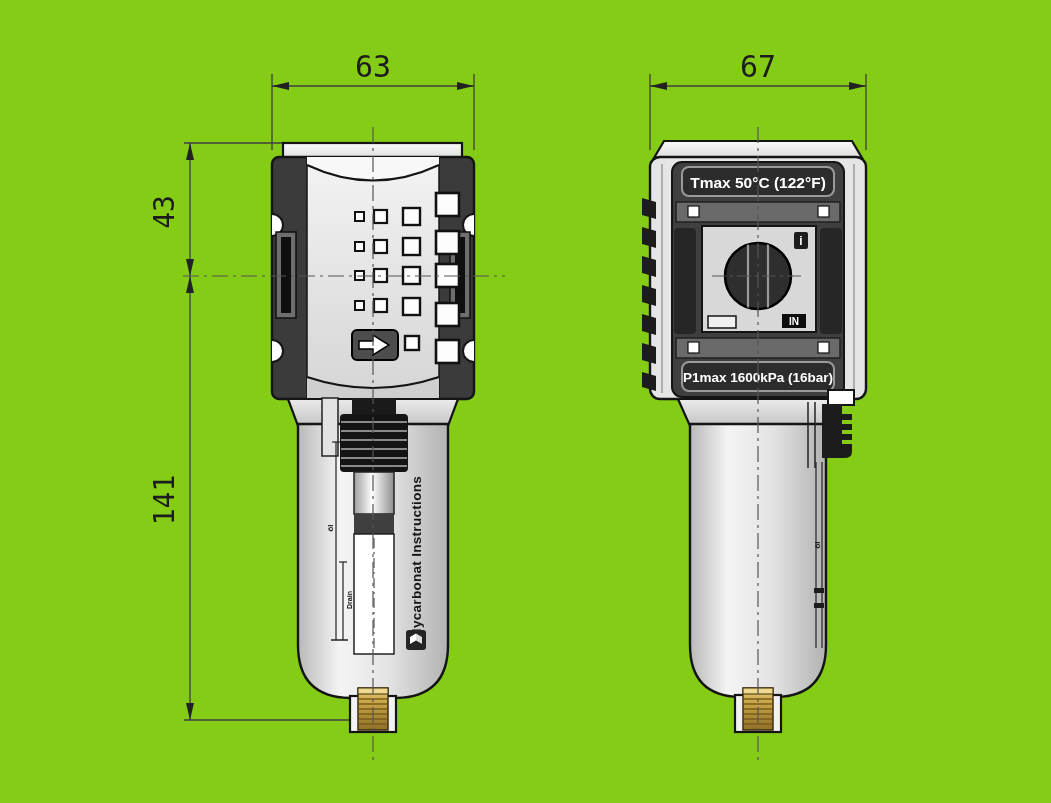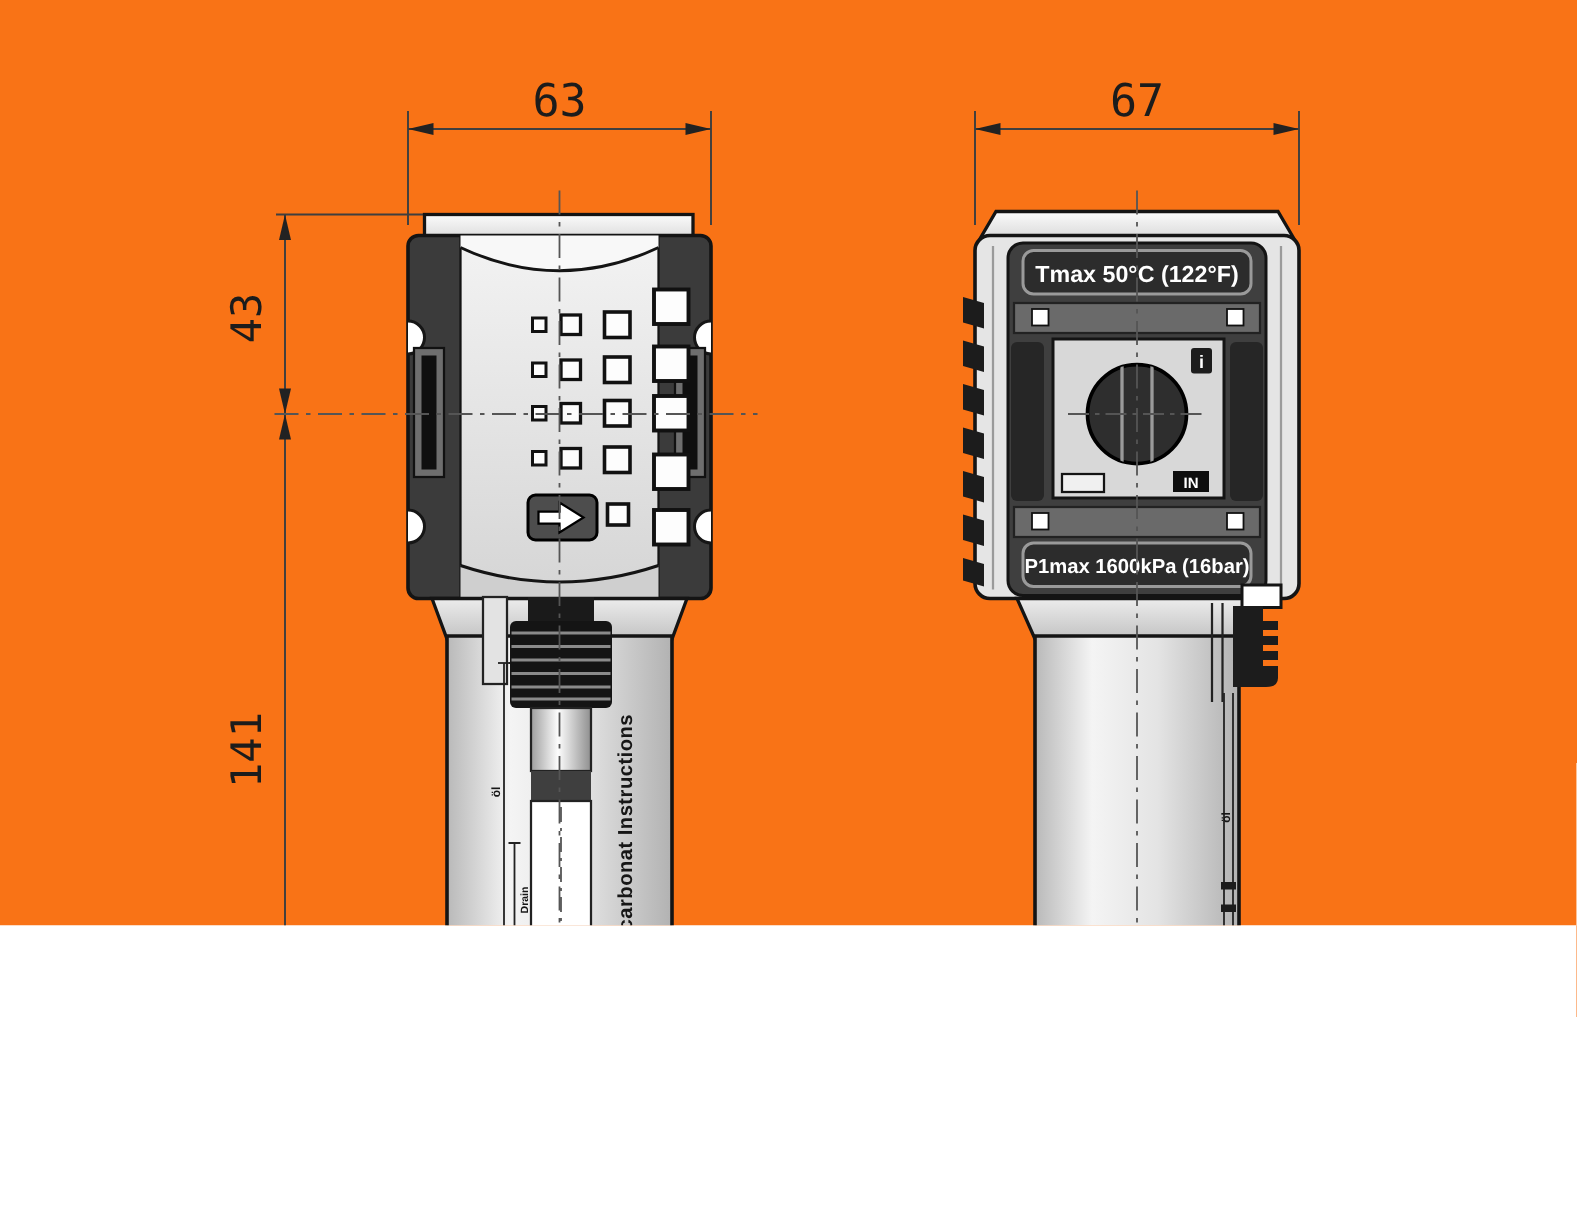--- a/index.html
+++ b/index.html
@@ -1,16 +1,16 @@
 <!DOCTYPE html>
 <html><head>
 <meta charset="utf-8">
 <style>
   html,body{margin:0;padding:0;background:#fff;}
-  .stage{position:relative;width:1051px;height:617px;background:#f97316;overflow:hidden;
+  .stage{position:relative;width:1051px;height:803px;background:#84cc16;overflow:hidden;
          font-family:"Liberation Sans", sans-serif;}
   svg text{user-select:none;}
   .dimtext{font-family:"DejaVu Sans Mono", monospace;font-size:30px;fill:#1c1c1c;}
   .dimtext-sm{font-family:"DejaVu Sans Mono", monospace;font-size:28px;fill:#1c1c1c;}
   .platetext{font-family:"Liberation Sans", sans-serif;font-weight:bold;fill:#ffffff;}
   .bowltext{font-family:"Liberation Sans", sans-serif;font-weight:bold;fill:#161616;}
   .tinytext{font-family:"Liberation Sans", sans-serif;font-weight:bold;fill:#161616;}
 </style>
 </head>
 <body>

